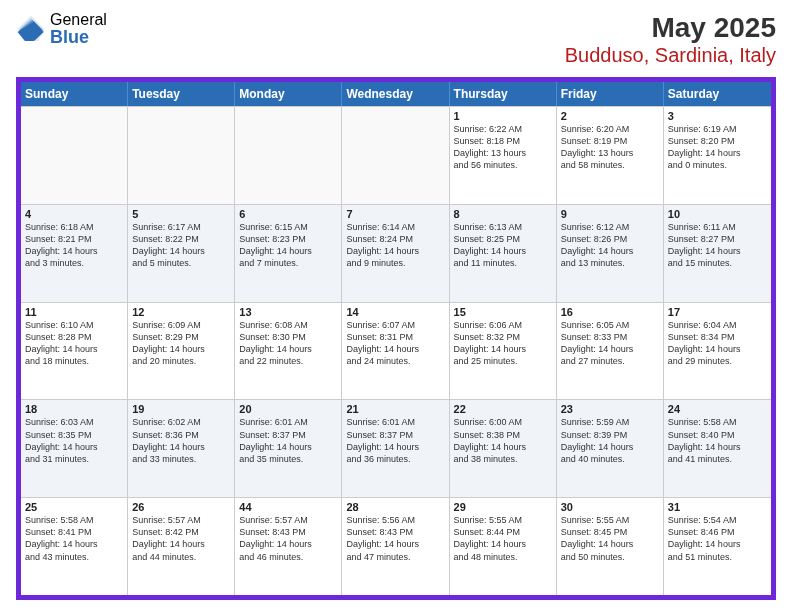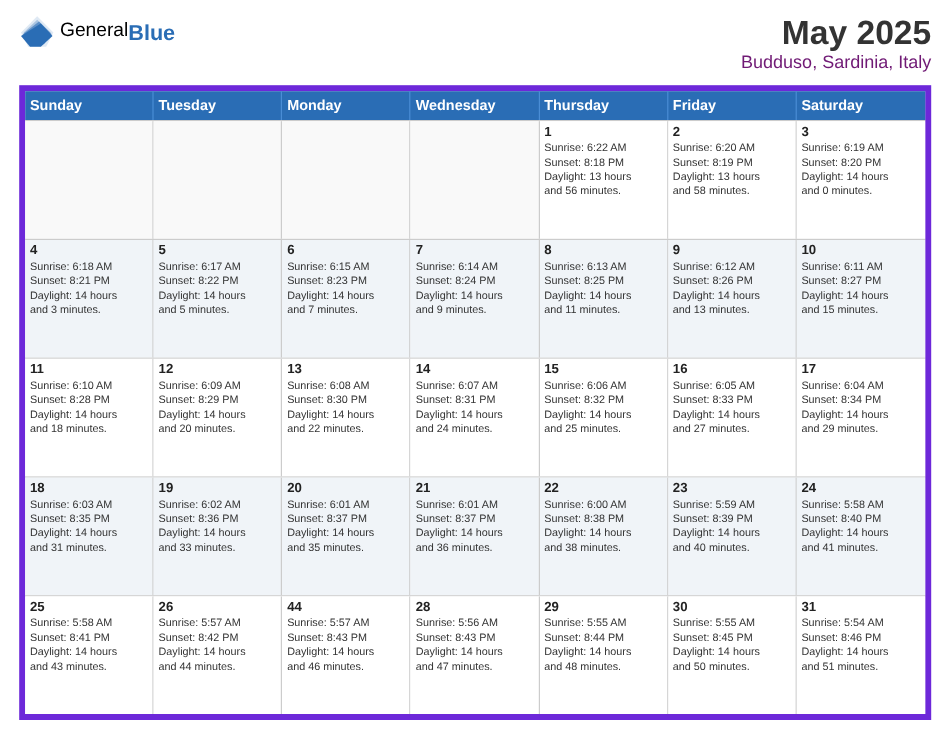--- a/index.html
+++ b/index.html
@@ -22,21 +22,21 @@
       justify-content: space-between;
       align-items: flex-start;
       margin-bottom: 10px;
     }
     .logo {
       display: flex;
       align-items: center;
     }
     .logo-text {
       display: flex;
-      flex-direction: row;
+      flex-direction: column;
       line-height: 1;
     }
     .logo-blue {
       font-size: 18px;
       font-weight: bold;
       color: #2a6db5;
     }
     .logo-icon {
       width: 30px;
       height: 30px;
@@ -44,22 +44,22 @@
     }
     .title-block {
       text-align: right;
     }
     .title-month {
       font-size: 28px;
       font-weight: bold;
       color: #333;
     }
     .title-location {
-      font-size: 15px;
-      color: #701a75;
+      font-size: 20px;
+      color: #b91c1c;
     }
     .calendar {
       flex: 1;
       display: flex;
       flex-direction: column;
       border: 5px solid #6d28d9;
     }
     .cal-header {
       display: grid;
       grid-template-columns: repeat(7, 1fr);

